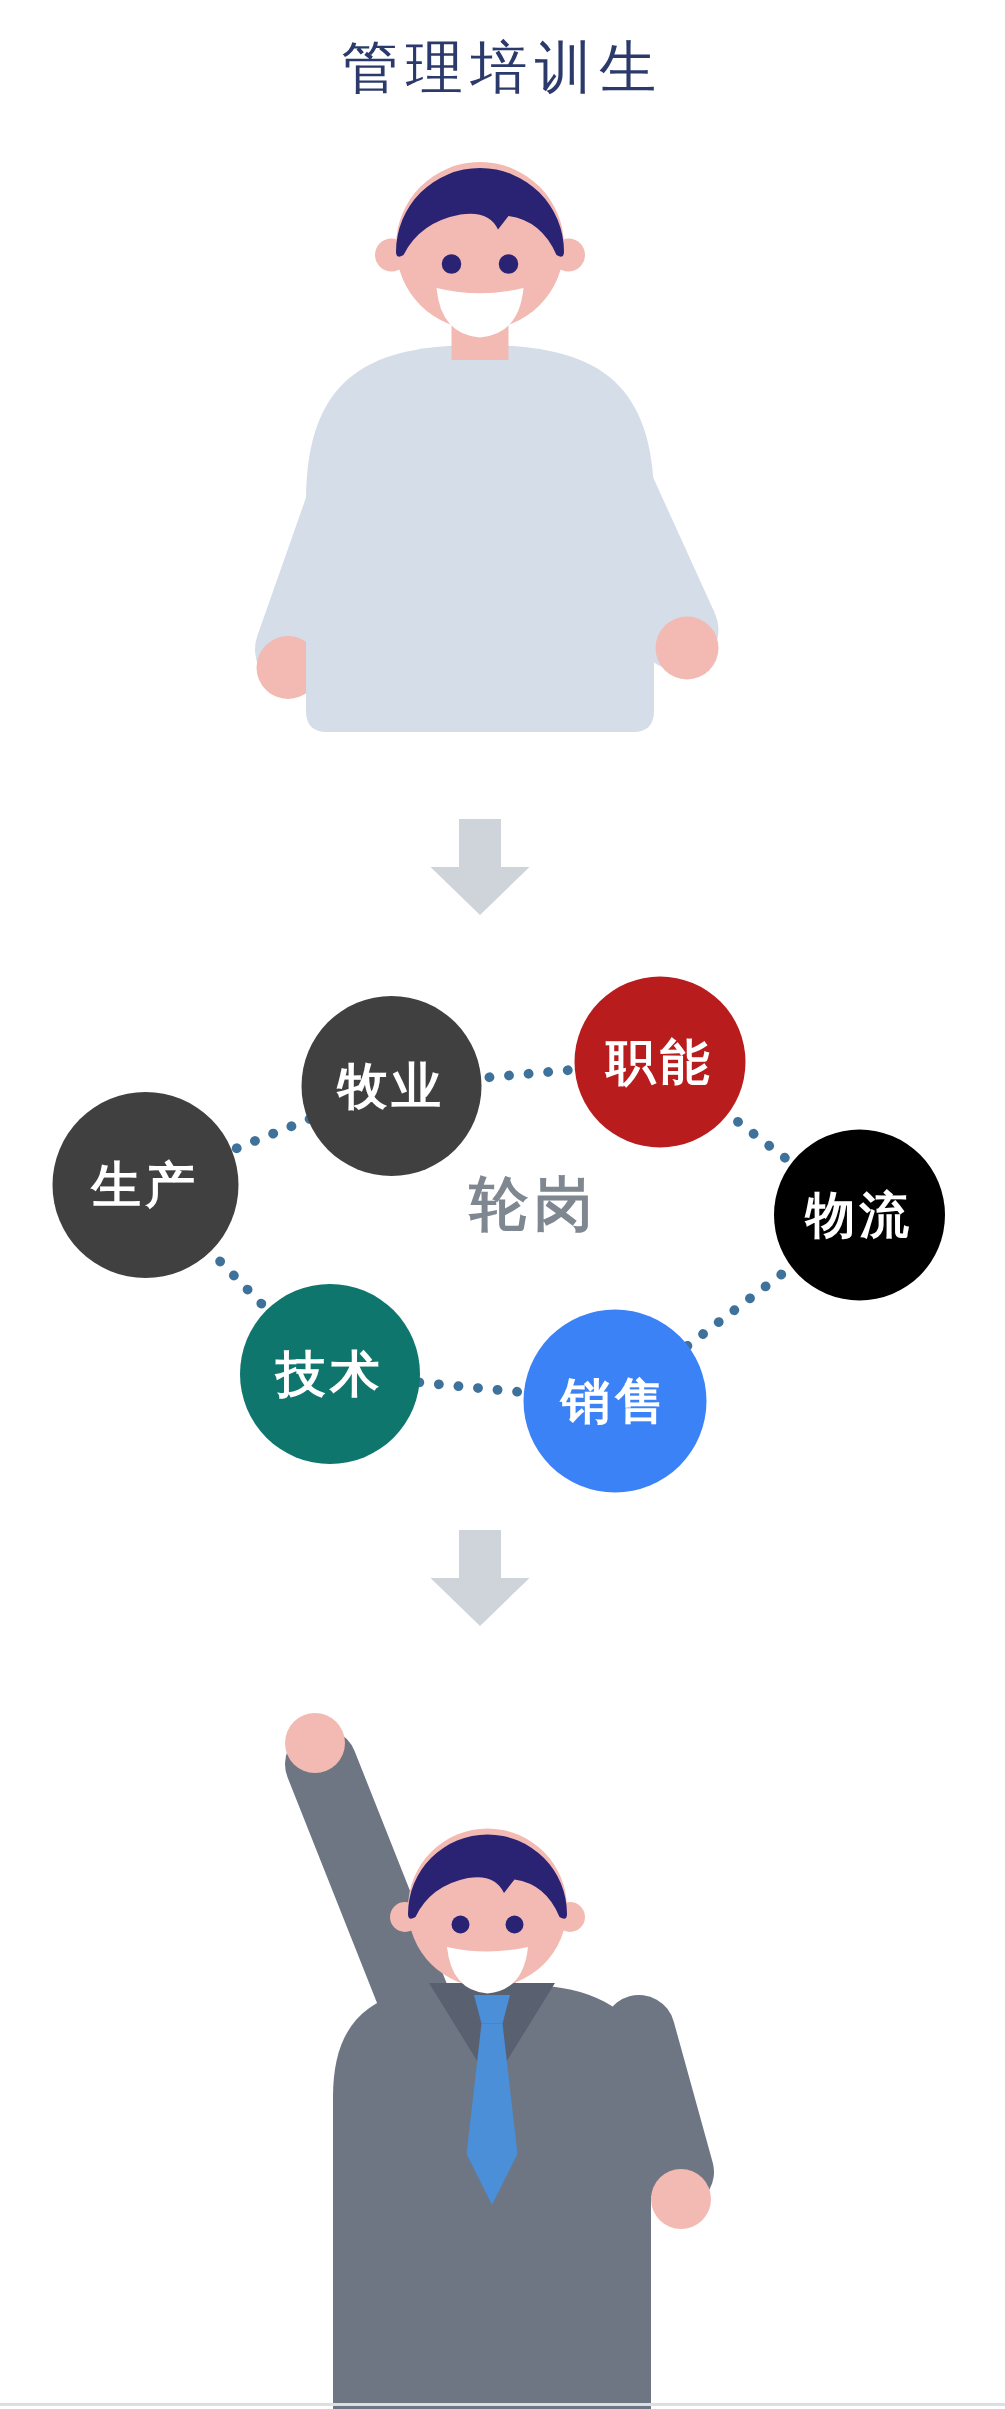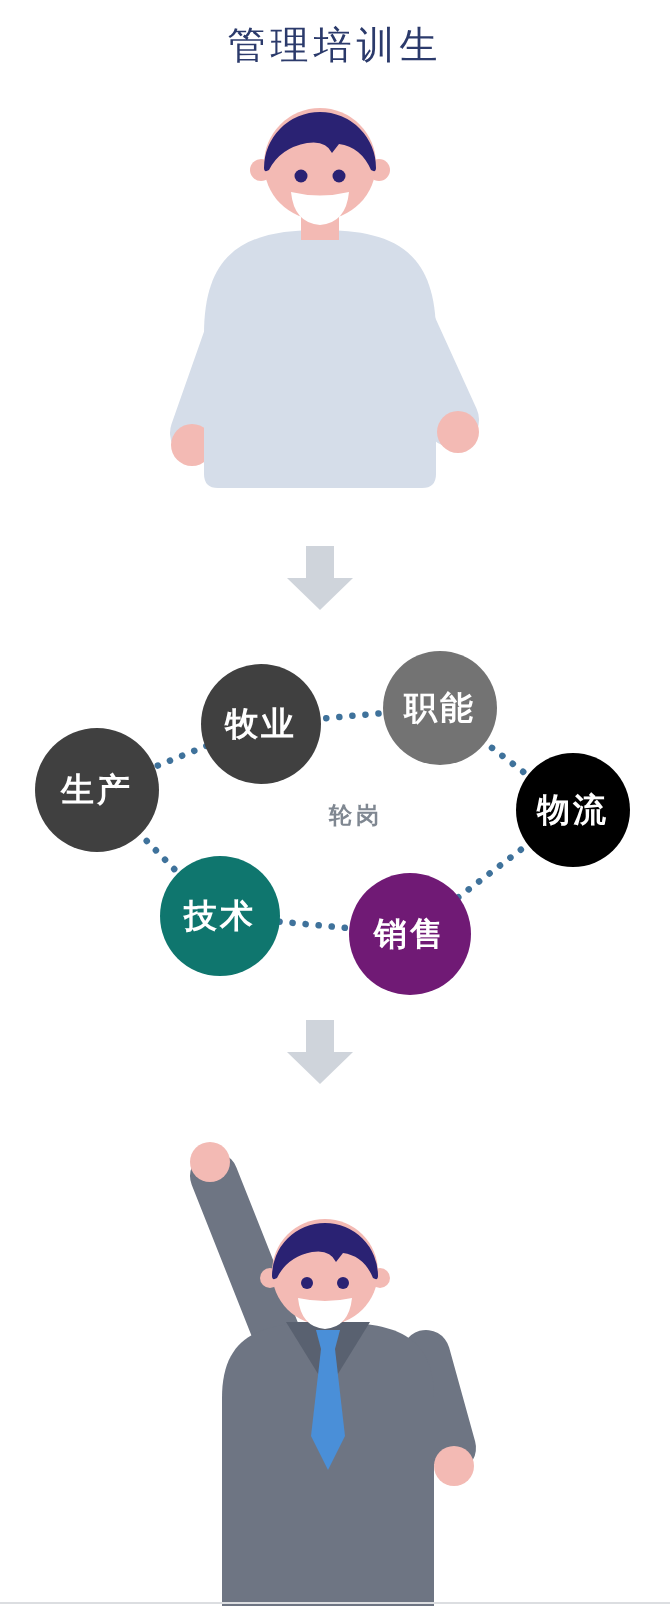--- a/index.html
+++ b/index.html
@@ -41,23 +41,23 @@
     justify-content: center;
   }
   .node span {
     color: #fff;
     font-weight: bold;
     font-size: 33px;
     letter-spacing: 3px;
   }
   .center-label {
     position: absolute;
-    left: 296px; top: 800px; width: 120px;
+    left: 296px; top: 776px; width: 120px;
     text-align: center;
-    font-size: 23px;
+    font-size: 39px;
     font-weight: bold;
     letter-spacing: 4px;
     color: var(--center-label);
   }
   .skin   { fill: var(--skin); }
   .hair   { fill: var(--hair); }
   .shirt  { fill: var(--shirt); }
   .shirt-stroke { stroke: var(--shirt); fill: none; }
   .suit   { fill: var(--suit); }
   .suit-dark { fill: var(--suit-dark); }
@@ -106,27 +106,27 @@
       <line x1="410" y1="934" x2="220" y2="916" class="dotline"></line>
       <line x1="220" y1="916" x2="97" y2="790" class="dotline"></line>
     </svg>
   <div id="nodes">
       <div class="node" style="left: 35px; top: 728px; width: 124px; height: 124px; background: #404040;">
         <span>生产</span>
       </div>
       <div class="node" style="left: 201px; top: 664px; width: 120px; height: 120px; background: #404040;">
         <span>牧业</span>
       </div>
-      <div class="node" style="left: 383px; top: 651px; width: 114px; height: 114px; background: #737373;">
+      <div class="node" style="left: 383px; top: 651px; width: 114px; height: 114px; background: #b91c1c;">
         <span>职能</span>
       </div>
       <div class="node" style="left: 516px; top: 753px; width: 114px; height: 114px; background: #000000; font-family: Liberation Serif, serif;">
         <span>物流</span>
       </div>
-      <div class="node" style="left: 349px; top: 873px; width: 122px; height: 122px; background: #701a75;">
+      <div class="node" style="left: 349px; top: 873px; width: 122px; height: 122px; background: #3b82f6;">
         <span>销售</span>
       </div>
       <div class="node" style="left: 160px; top: 856px; width: 120px; height: 120px; background: #0f766e;">
         <span>技术</span>
       </div>
     </div>
   <div class="center-label">轮岗</div>
 </div>
 
 <svg class="abs" style="left:280px;top:1018px;" width="80" height="70" viewBox="0 0 80 70">

